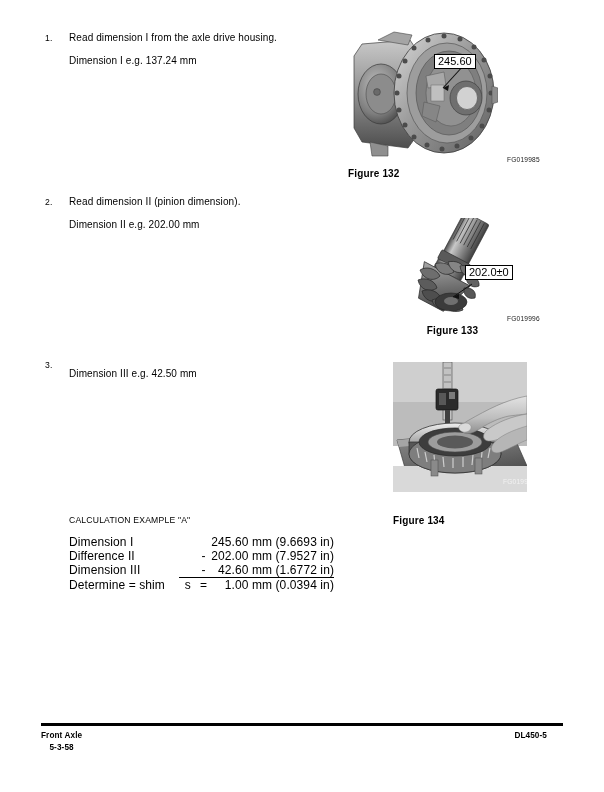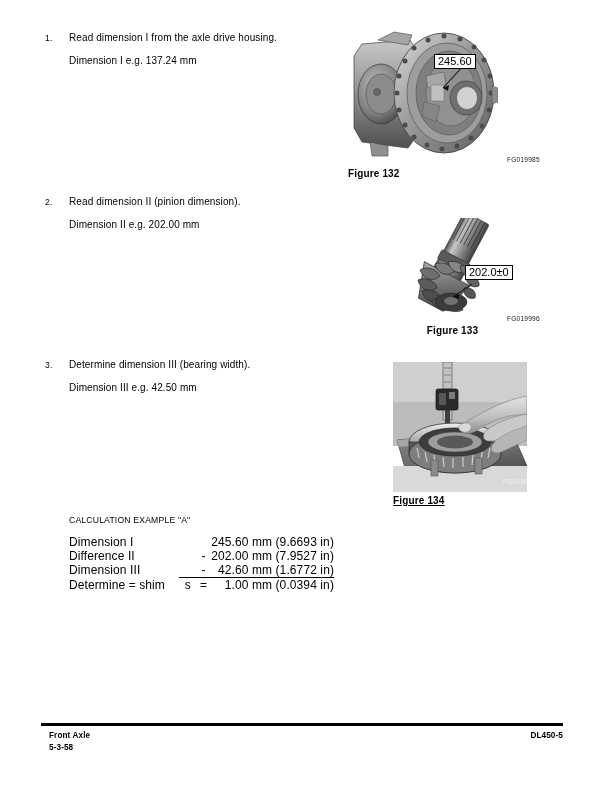--- a/index.html
+++ b/index.html
@@ -83,21 +83,21 @@
   #figure-132 .fig-caption { margin-top: 10px; }
 
   #figure-133 { left: 390px; top: 218px; text-align: center; }
   #figure-133 .fig-photo { width: 125px; height: 95px; }
   #figure-133 .fig-code { left: 117px; top: 97px; }
   #figure-133 .fig-caption { margin-top: 12px; }
 
   #figure-134 { left: 393px; top: 362px; }
   #figure-134 .fig-photo { width: 134px; height: 130px; }
   #figure-134 .fig-code { left: 110px; top: 116px; color:#f2f2f2; }
-  #figure-134 .fig-caption { margin-top: 3px; text-decoration: underline; }
+  #figure-134 .fig-caption { margin-top: 23px; }
 
   
   .callout {
     position: absolute;
     background: #ffffff;
     border: 1px solid #000000;
     font-size: 11px;
     line-height: 11px;
     padding: 1px 3px 1px 3px;
     white-space: nowrap;
@@ -146,30 +146,31 @@
     background: #000000;
     width: 100%;
   }
   .footer-row {
     position: relative;
     margin-top: 4px;
     height: 24px;
   }
   .footer-left {
     position: absolute;
-    left: 8px;
+    left: 0;
     top: 0;
     font-size: 8.2px;
     font-weight: bold;
     line-height: 12px;
     letter-spacing: .1px;
+    text-align: center;
   }
   .footer-right {
     position: absolute;
-    right: 0;
+    right: 16px;
     top: 0;
     font-size: 8.2px;
     font-weight: bold;
     line-height: 12px;
     letter-spacing: .1px;
   }
 </style>
 </head>
 <body>
 
@@ -324,21 +325,20 @@
       </svg>
       <div class="callout" style="left:75px; top:47px;">202.0±0</div>
     </div>
     <div class="fig-code">FG019996</div>
     <div class="fig-caption">Figure 133</div>
   </div>
 
   <div class="step" id="step-3">
     <div class="step-num">3.</div>
     <div class="step-body">
-      <div class="step-line">Determine dimension III (bearing width).</div>
       <div class="step-line second">Dimension III e.g. 42.50 mm</div>
     </div>
   </div>
 
   <div class="figure" id="figure-134">
     <div class="fig-photo">
       <svg width="134" height="130" viewBox="0 0 134 130">
         <defs>
           <linearGradient id="g134plate" x1="0" y1="0" x2="0.4" y2="1">
             <stop offset="0%" stop-color="#8e8e8e"></stop>

